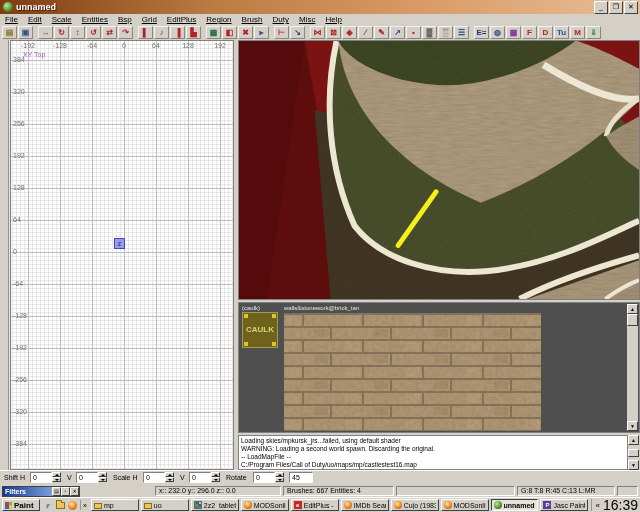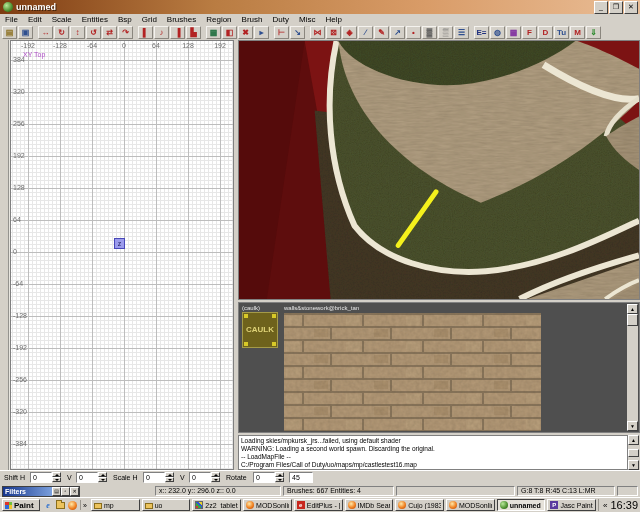--- a/index.html
+++ b/index.html
@@ -5,21 +5,21 @@
   html,body{margin:0;padding:0;}
   body{width:640px;height:512px;position:relative;font-family:"Liberation Sans",sans-serif;background:#d4d0c8;overflow:hidden;-webkit-font-smoothing:none;}
   .abs{position:absolute;}
   
   #titlebar{left:0;top:0;width:640px;height:14px;background:linear-gradient(90deg,#7e3c12,#b97c42,#d99c68,#e9bd96);display:flex;align-items:center;padding:0 2px;box-sizing:border-box;}
   #title-icon{width:10px;height:10px;border-radius:50%;background:radial-gradient(circle at 35% 35%,#b8e89a,#4d8f2f 60%,#245312);margin:0 3px 0 1px;}
   #title-text{color:#fff;font-size:9px;font-weight:bold;text-shadow:1px 1px 0 #40200a;}
   .wbtns{margin-left:auto;display:flex;gap:1px;}
   .wbtn{width:12px;height:11px;background:#d4d0c8;border:1px solid;border-color:#fff #404040 #404040 #fff;font-size:7px;line-height:9px;text-align:center;color:#000;}
   
-  #menubar{left:0;top:14px;width:640px;height:11px;background:#d4d0c8;display:flex;align-items:center;border-bottom:1px solid #b8b4ac;}
+  #menubar{left:0;top:14px;width:640px;height:11px;background:#d4d0c8;display:flex;align-items:center;border-bottom:1px solid #b8b4ac;text-decoration:underline;}
   .menu-item{font-size:8px;color:#000;padding:0 5px;white-space:nowrap;}
   
   #toolbar{left:0;top:25px;width:640px;height:15px;background:#d4d0c8;display:flex;align-items:center;padding-left:2px;box-sizing:border-box;}
   .tbtn{width:15px;height:13px;flex:0 0 15px;background:#d4d0c8;border:1px solid;border-color:#f4f2ee #8a867e #8a867e #f4f2ee;margin-right:1px;font-size:8px;line-height:11px;text-align:center;overflow:hidden;box-sizing:border-box;font-weight:bold;}
   .tbtn.gap{margin-left:4px;}
   
   #gridview{left:10px;top:40px;width:224px;height:430px;background-color:#ffffff;border:1px solid #808080;box-sizing:border-box;
     background-image:
       linear-gradient(#bdbdbd 1px,transparent 1px),
       linear-gradient(90deg,#bdbdbd 1px,transparent 1px),
@@ -88,21 +88,21 @@
   .task.active span.lbl{font-weight:bold;}
   .tic{width:8px;height:8px;flex:0 0 8px;box-sizing:border-box;}
   .ic-folder{background:#ecc35c;border:1px solid #8a6d1a;height:6px !important;margin-top:1px;}
   .ic-firefox{border-radius:50%;background:radial-gradient(circle at 40% 35%,#ffe9a8,#f08020 55%,#b04206);}
   .ic-image-file{background:linear-gradient(45deg,#d23b2e 25%,#37a93c 25% 50%,#2e58d2 50% 75%,#e8d22e 75%);border:1px solid #666;}
   .ic-editplus{background:#c8281e;color:#fff;font-size:6px;line-height:8px;text-align:center;font-weight:bold;}
   .ic-radiant{border-radius:50%;background:radial-gradient(circle at 35% 35%,#b8e89a,#4d8f2f 60%,#245312);}
   .ic-paintshop{background:#5a3a9e;color:#fff;font-size:6px;line-height:8px;text-align:center;font-weight:bold;}
   #tray{flex:0 0 auto;display:flex;align-items:center;gap:3px;border-left:1px solid #9a968e;padding-left:4px;margin-left:2px;height:12px;}
   #tray-collapse{font-size:8px;}
-  #clock{font-size:11px;}
+  #clock{font-size:14px;}
 </style>
 </head>
 <body>
 
 <div class="abs" id="titlebar">
   <div id="title-icon"></div>
   <div id="title-text">unnamed</div>
   <div class="wbtns">
     <div class="wbtn">_</div>
     <div class="wbtn">❐</div>
@@ -111,21 +111,21 @@
 </div>
 
 <div class="abs" id="menubar">
 
 <span class="menu-item">File</span>
     <span class="menu-item">Edit</span>
     <span class="menu-item">Scale</span>
     <span class="menu-item">Entities</span>
     <span class="menu-item">Bsp</span>
     <span class="menu-item">Grid</span>
-    <span class="menu-item">Brushes</span>
+    <span class="menu-item">EditPlus</span>
     <span class="menu-item">Region</span>
     <span class="menu-item">Brush</span>
     <span class="menu-item">Duty</span>
     <span class="menu-item">Misc</span>
     <span class="menu-item">Help</span>
   </div>
 
 <div class="abs" id="toolbar">
 
 <div class="tbtn"><span style="color: rgb(138, 109, 26);">▤</span></div>

